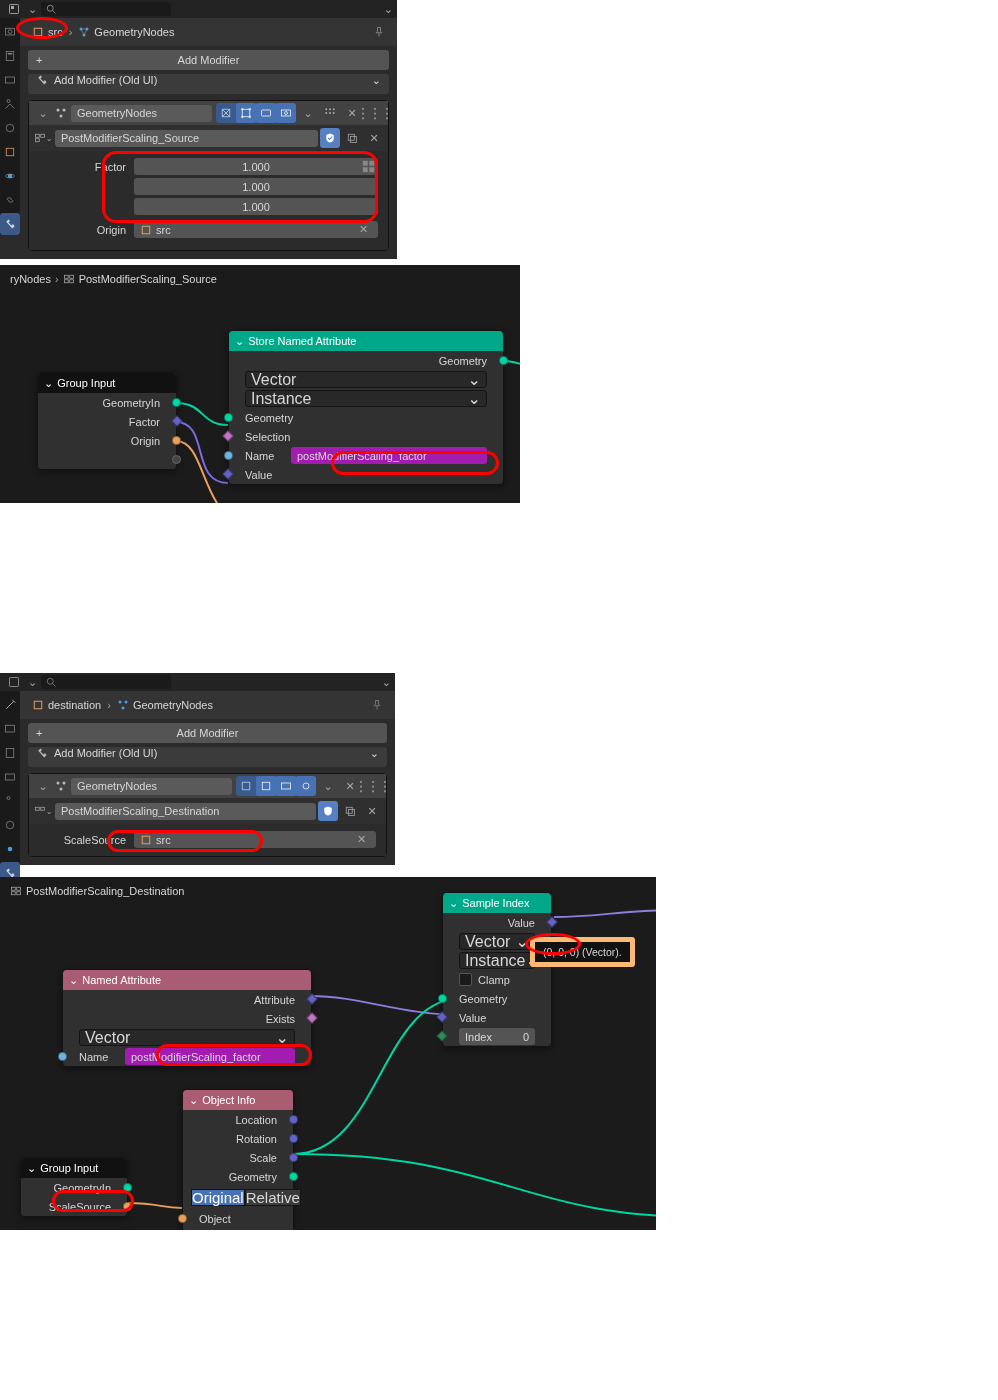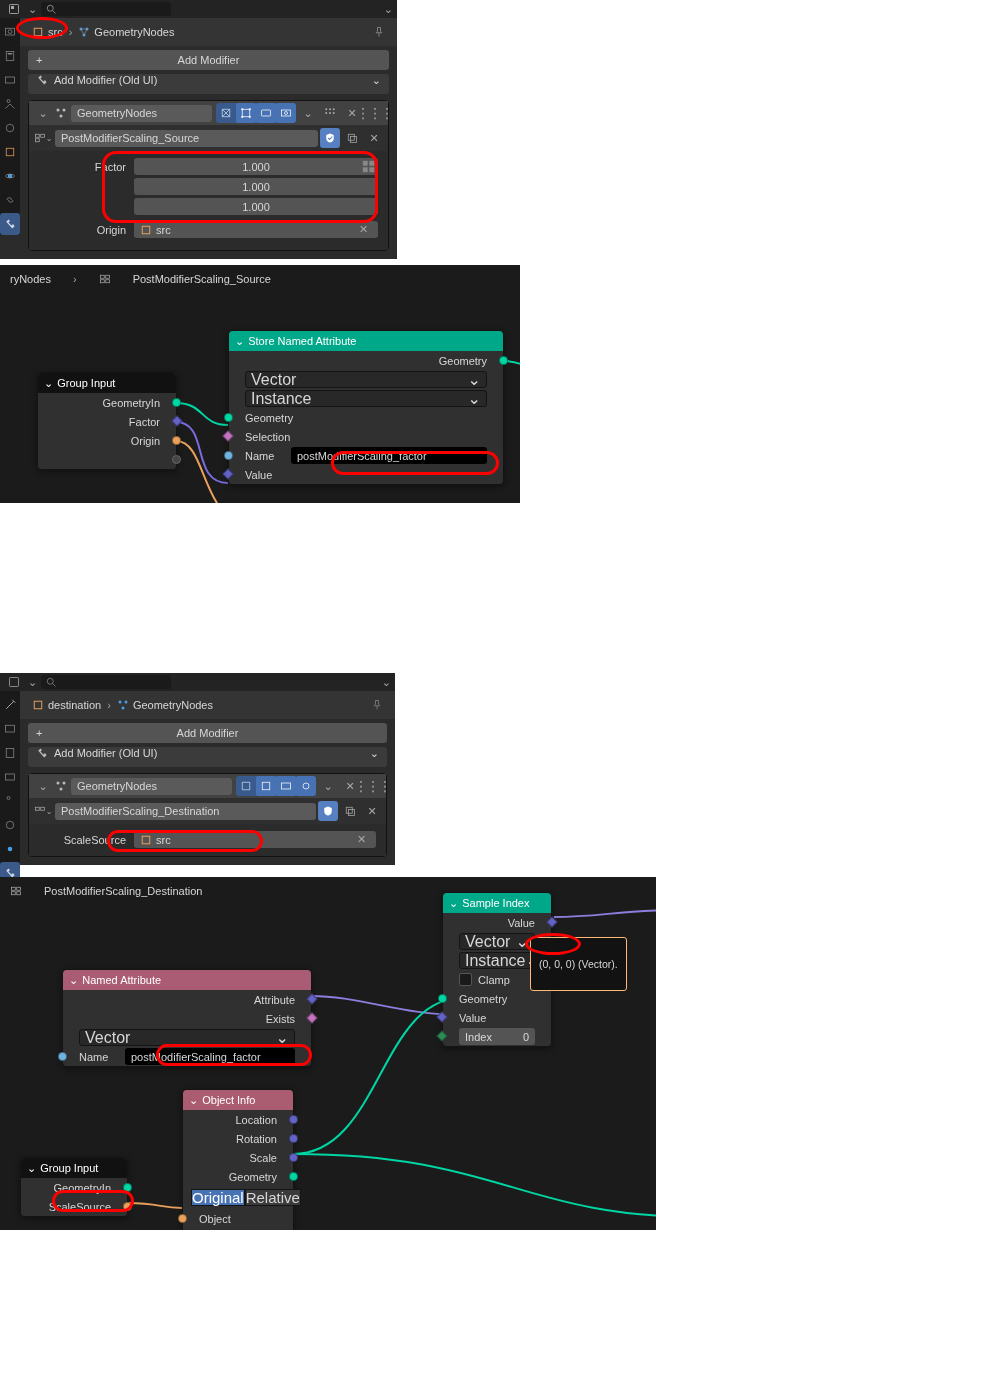--- a/index.html
+++ b/index.html
@@ -37,48 +37,48 @@
   .nodefield{flex:1;background:var(--bg-field2);height:17px;border-radius:3px;display:flex;align-items:center;padding:0 6px}
   .inputs{background:var(--bg2);padding:6px 10px 10px 10px}
   .row{display:flex;align-items:center;height:19px;margin-bottom:1px}
   .row .lbl{width:95px;text-align:right;padding-right:8px;color:var(--txt)}
   .numfield{flex:1;background:var(--bg-field);height:17px;border-radius:3px;display:flex;align-items:center;justify-content:center;position:relative}
   .per-axis{position:absolute;right:3px;top:2px;width:13px;height:13px;color:var(--icon)}
   .objfield{flex:1;background:var(--bg-field);height:17px;border-radius:3px;display:flex;align-items:center;padding:0 6px;gap:4px}
   .xbtn{width:17px;height:17px;display:flex;align-items:center;justify-content:center;color:var(--icon)}
 
   .nodeview{background:#1b1b1b;color:var(--txt);font-size:11px;position:relative;overflow:hidden}
-  .nv-bc{display:flex;align-items:center;gap:22px;padding:0 10px;height:28px}
+  .nv-bc{display:flex;align-items:center;gap:4px;padding:0 10px;height:28px}
   svg.links{position:absolute;inset:0;width:100%;height:100%;pointer-events:none}
   .node{position:absolute;background:#303030;border:1px solid #141414;border-radius:4px;display:flex;flex-direction:column;box-shadow:0 2px 6px rgba(0,0,0,.4)}
   .node-head{height:20px;display:flex;align-items:center;gap:4px;padding:0 6px;border-radius:4px 4px 0 0;color:#fff}
   .nh-input{background:#111}
   .nh-attr{background:var(--teal)}
   .nh-obj{background:var(--pink)}
   .node .sockrow{height:19px;display:flex;align-items:center;padding:0 16px;position:relative}
   .sockrow.out{justify-content:flex-end}
   .sockrow .sock{width:9px;height:9px;border-radius:50%;position:absolute;top:5px;border:1px solid rgba(0,0,0,.4)}
   .sockrow.out .sock{right:-5px}
   .sockrow.in .sock{left:-5px}
   .sock.geo{background:#00d6a3}
   .sock.vec{background:#6363c7}
   .sock.obj{background:#e8a05b}
   .sock.bool{background:#c373c3}
   .sock.str{background:#6fb3e0}
   .sock.int{background:#2e8b57}
   .sock.empty{background:#444;border:1px solid #666}
   .sock.diamond{border-radius:0;transform:rotate(45deg);width:8px;height:8px}
   .node select,.nodefield-sm{background:#282828;border:1px solid #141414;color:var(--txt);height:17px;border-radius:3px;font-size:16px;width:100%;padding:0 5px;display:flex;align-items:center}
-  .txtfield{background:#000000;height:17px;border-radius:3px;padding:0 6px;display:flex;align-items:center;flex:1}
+  .txtfield{background:#a21caf;height:17px;border-radius:3px;padding:0 6px;display:flex;align-items:center;flex:1}
   .numcell{background:#545454;height:17px;border-radius:3px;display:flex;align-items:center;justify-content:space-between;padding:0 6px;flex:1}
   .checkbox{width:13px;height:13px;border:1px solid #555;border-radius:2px;background:#1a1a1a;margin-right:6px}
   .tglgrp{display:flex;gap:0;margin:3px 8px}
   .tgl{flex:1;height:17px;display:flex;align-items:center;justify-content:center;background:#3b3b3b;border:1px solid #141414;font-size:15px}
   .tgl.on{background:var(--blue);color:#fff}
-  .tooltip{position:absolute;background:#121212;border:1px solid #fdba74;border-radius:3px;padding:20px 8px;color:var(--txt);font-size:10.5px}
+  .tooltip{position:absolute;background:#121212;border:5px solid #fdba74;border-radius:3px;padding:4px 8px;color:var(--txt);font-size:10.5px}
 
   .annot{position:absolute;border:3px solid #f00;border-radius:50%;pointer-events:none;z-index:100}
   .annot.rect{border-radius:14px}
   .gap{height:6px;background:#fff}
   .svgico{width:12px;height:12px;display:block}
 </style>
 </head>
 <body>
 
 <div class="blender-panel" style="width:397px">

